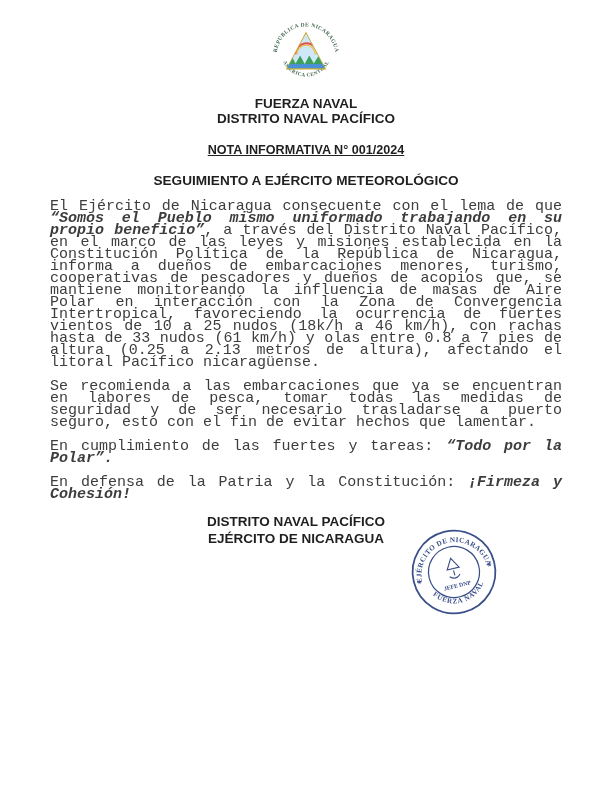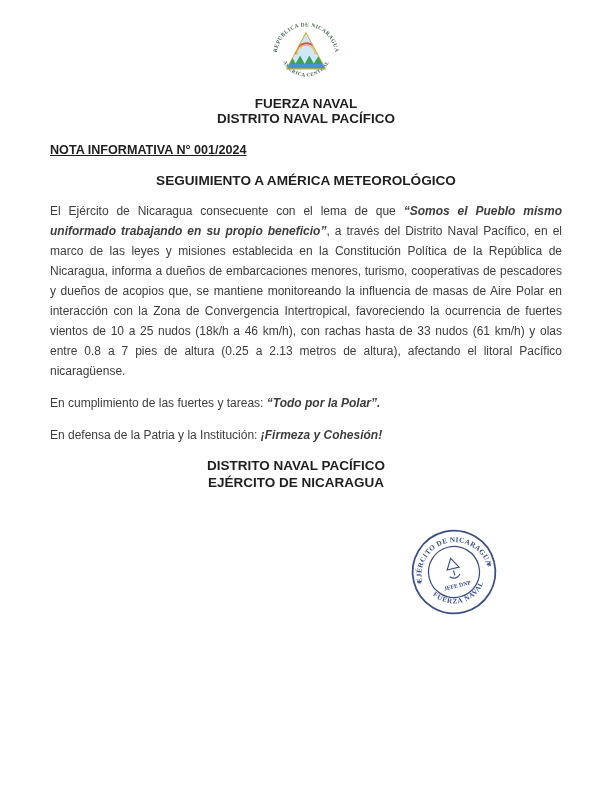--- a/index.html
+++ b/index.html
@@ -4,25 +4,25 @@
 <style>
   * { margin:0; padding:0; box-sizing:border-box; }
   html,body { background:#ffffff; }
   body { font-family:"Liberation Sans", sans-serif; }
   .page {
     width:612px; height:792px; margin:0 auto; background:#ffffff;
     position:relative; padding:14px 50px 0 50px; color:#3d3d3d; overflow:hidden;
   }
   .emblem-wrap { display:flex; justify-content:center; }
   .org-header { text-align:center; font-weight:bold; font-size:13.5px; line-height:15px; color:#1f1f1f; margin-top:4px; }
-  .note-title { font-weight:bold; font-size:12.6px; color:#1f1f1f; margin-top:17px; }
+  .note-title { text-align:center; font-weight:bold; font-size:12.6px; color:#1f1f1f; margin-top:17px; }
   .note-title span { text-decoration:underline; }
   .subject-title { text-align:center; font-weight:bold; font-size:13.6px; color:#1f1f1f; margin-top:16px; }
   .body-paragraphs { margin-top:13px; }
-  .para { font-size:12px; line-height:20px; text-align:justify; color:#3d3d3d; margin-bottom:12px; }
+  .para { font-size:15px; line-height:12px; text-align:justify; color:#3d3d3d; margin-bottom:12px;font-family:Liberation Mono, monospace; }
   .normal { font-style:normal; font-weight:normal; }
   .bold-italic { font-weight:bold; font-style:italic; }
   .signature-block {
     text-align:center; font-weight:bold; font-size:13.5px; line-height:17px;
     color:#1f1f1f; margin-top:8px; transform:translateX(-10px);
   }
   .seal {
     position:absolute; top:528px; left:410px; width:88px; height:88px;
     transform:rotate(-14deg); opacity:0.92;
   }
@@ -61,26 +61,27 @@
 
   <div class="org-header">
     <div>FUERZA NAVAL</div>
     <div>DISTRITO NAVAL PACÍFICO</div>
   </div>
 
   <div class="note-title">
     <span>NOTA INFORMATIVA N° 001/2024</span>
   </div>
 
-  <div class="subject-title">SEGUIMIENTO A AMÉRICA METEOROLÓGICO</div>
+  <div class="subject-title">SEGUIMIENTO A EJÉRCITO METEOROLÓGICO</div>
 
   <div class="body-paragraphs">
       <p class="para"><span class="normal">El Ejército de Nicaragua consecuente con el lema de que </span><span class="bold-italic">“Somos el Pueblo mismo uniformado trabajando en su propio beneficio”</span><span class="normal">, a través del Distrito Naval Pacífico, en el marco de las leyes y misiones establecida en la Constitución Política de la República de Nicaragua, informa a dueños de embarcaciones menores, turismo, cooperativas de pescadores y dueños de acopios que, se mantiene monitoreando la influencia de masas de Aire Polar en interacción con la Zona de Convergencia Intertropical, favoreciendo la ocurrencia de fuertes vientos de 10 a 25 nudos (18k/h a 46 km/h), con rachas hasta de 33 nudos (61 km/h) y olas entre 0.8 a 7 pies de altura (0.25 a 2.13 metros de altura), afectando el litoral Pacífico nicaragüense.</span></p>
+      <p class="para"><span class="normal">Se recomienda a las embarcaciones que ya se encuentran en labores de pesca, tomar todas las medidas de seguridad y de ser necesario trasladarse a puerto seguro, esto con el fin de evitar hechos que lamentar.</span></p>
       <p class="para"><span class="normal">En cumplimiento de las fuertes y tareas: </span><span class="bold-italic">“Todo por la Polar”.</span></p>
-      <p class="para"><span class="normal">En defensa de la Patria y la Institución: </span><span class="bold-italic">¡Firmeza y Cohesión!</span></p>
+      <p class="para"><span class="normal">En defensa de la Patria y la Constitución: </span><span class="bold-italic">¡Firmeza y Cohesión!</span></p>
     </div>
 
   <div class="signature-block">
     <div>DISTRITO NAVAL PACÍFICO</div>
     <div>EJÉRCITO DE NICARAGUA</div>
   </div>
 
   <svg class="seal" viewBox="0 0 100 100">
     <defs>
       <path id="sealTop" d="M 12,54 A 38,38 0 0 1 88,54" fill="none"></path>

